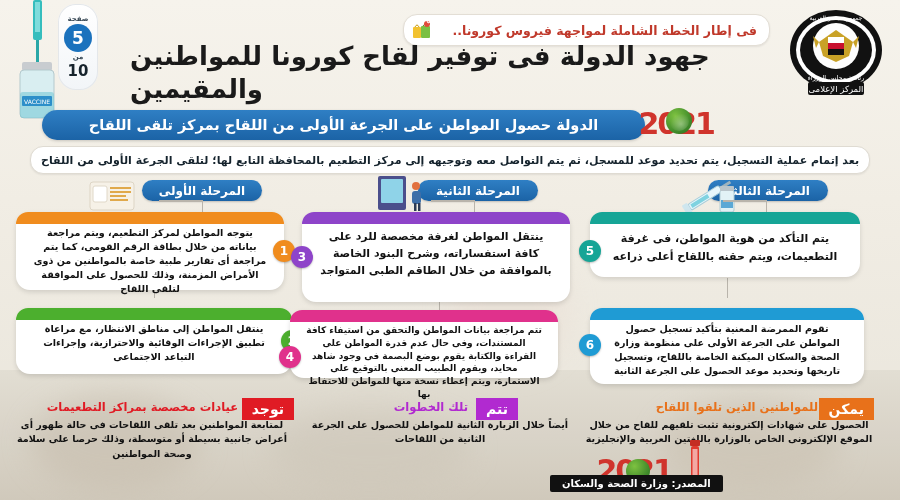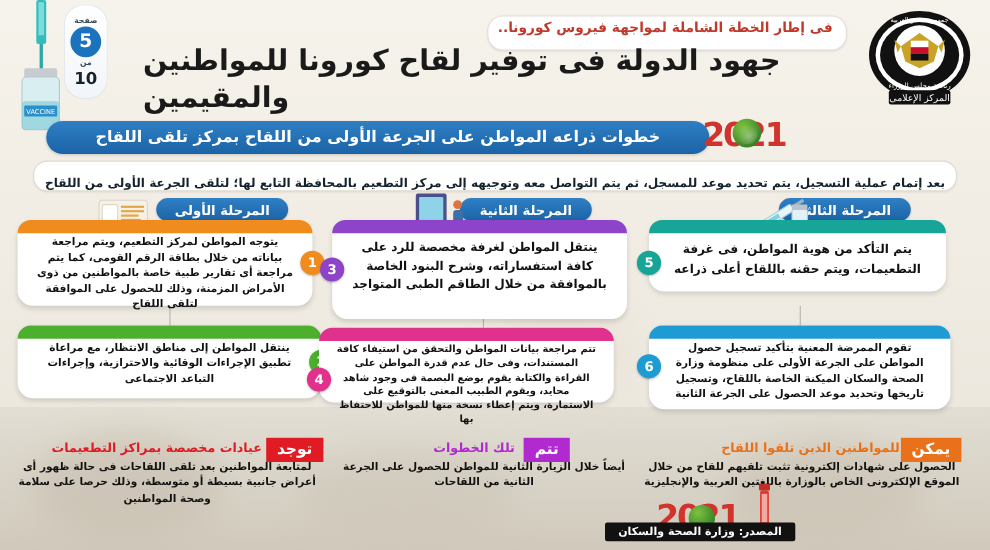--- a/index.html
+++ b/index.html
@@ -20,21 +20,21 @@
   .photo-blob{position:absolute;border-radius:50%;filter:blur(14px);opacity:.55;}
 
   
   .logo{position:absolute;right:12px;top:6px;width:104px;height:92px;}
   .logo svg{display:block}
 
   .tagline{
     position:absolute;top:14px;right:130px;height:26px;
     display:flex;align-items:center;gap:18px;
     background:#fff;border:1px solid #e3ded5;border-radius:14px;
-    padding:2px 12px 2px 8px;box-shadow:0 1px 2px rgba(0,0,0,.08);flex-direction:column;
+    padding:2px 12px 2px 8px;box-shadow:0 1px 2px rgba(0,0,0,.08);
   }
   .tagline .txt{font-size:12.5px;font-weight:700;color:#c0392b;white-space:nowrap;letter-spacing:-.2px}
   .tag-leader{position:absolute;top:26px;right:300px;width:58px;height:2px;background:#cfcac1}
   .tag-dot{position:absolute;top:23px;right:357px;width:7px;height:7px;border-radius:50%;
            border:1.5px solid #9fb6c9;background:#fff}
 
   .main-title{
     position:absolute;top:40px;right:120px;width:650px;
     text-align:left;font-size:26px;font-weight:800;color:#1a1a1a;
     letter-spacing:-.5px;line-height:1.25;
@@ -65,21 +65,21 @@
              font-size:30px;font-weight:900;color:#d0342c;line-height:40px;letter-spacing:-2px}
   .virus-dot{position:absolute;right:208px;top:108px;width:26px;height:26px;border-radius:50%;
              background:radial-gradient(circle at 35% 30%,#7ec241,#3f8a2a 65%,#2c6a1e);}
   .virus-dot:after{content:"";position:absolute;inset:3px;border-radius:50%;
              background:radial-gradient(circle at 60% 65%,rgba(255,255,255,.35),transparent 60%)}
 
   
   .subnote{
     position:absolute;top:146px;right:30px;left:30px;height:26px;
     background:#fff;border:1px solid #dfdbd2;border-radius:13px;
-    display:flex;align-items:flex-end;justify-content:center;
+    display:flex;align-items:center;justify-content:center;
     box-shadow:0 1px 2px rgba(0,0,0,.07);
   }
   .subnote span{font-size:11px;font-weight:700;color:#14222c;letter-spacing:-.2px}
 
   
   .stage-pill{
     position:absolute;top:180px;height:21px;min-width:104px;
     background:linear-gradient(180deg,#2f7fc4 0%,#1b63a6 100%);
     border-radius:11px;display:flex;align-items:center;justify-content:center;
     box-shadow:0 1px 2px rgba(0,0,0,.2);
@@ -91,21 +91,21 @@
 
   .stage-art{position:absolute;top:176px;width:56px;height:40px}
 
   
   .conn{position:absolute;background:#b9b4ab}
 
   
   .card{
     position:absolute;background:#fff;border-radius:14px;
     box-shadow:0 2px 5px rgba(0,0,0,.13);
-    padding:10px 16px 10px 16px;box-sizing:border-box;
+    padding:10px 16px 10px 16px;box-sizing:border-box;margin-top:12px;
   }
   .card .line{font-size:9.6px;font-weight:700;color:#111;line-height:1.45;text-align:center}
   .badge{
     position:absolute;width:22px;height:22px;border-radius:50%;
     display:flex;align-items:center;justify-content:center;
     color:#fff;font-size:12px;font-weight:800;box-shadow:0 1px 2px rgba(0,0,0,.25);
   }
   
   .arc{position:absolute;left:0;right:0;top:0;height:12px;border-radius:14px 14px 0 0;}
 
@@ -204,21 +204,21 @@
     <rect x="30" y="40" width="3" height="24" fill="#2aa7a7"></rect>
     <rect x="16" y="62" width="30" height="9" rx="2" fill="#c8ccd0"></rect>
     <rect x="14" y="70" width="34" height="48" rx="4" fill="#d9eef1" stroke="#b4c9cd"></rect>
     <rect x="14" y="92" width="34" height="26" rx="3" fill="#6fc6d4" opacity=".55"></rect>
     <rect x="16" y="96" width="30" height="10" rx="1" fill="#2d8fc9"></rect>
     <text x="31" y="104" font-size="6" fill="#fff" text-anchor="middle" font-family="DejaVu Sans, sans-serif">VACCINE</text>
   </svg>
 
   <div class="banner-row">
     <div class="banner">
-      <span>خطوات ذراعه المواطن على الجرعة الأولى من اللقاح بمركز تلقى اللقاح</span>
+      <span>الدولة حصول المواطن على الجرعة الأولى من اللقاح بمركز تلقى اللقاح</span>
     </div>
   </div>
   <div class="year-2021">
     <span>2021</span>
   </div>
   <div class="virus-dot"></div>
 
   <div class="subnote">
     <span>بعد إتمام عملية التسجيل، يتم تحديد موعد للمسجل، ثم يتم التواصل معه وتوجيهه إلى مركز التطعيم بالمحافظة التابع لها؛ لتلقى الجرعة الأولى من اللقاح</span>
   </div>

